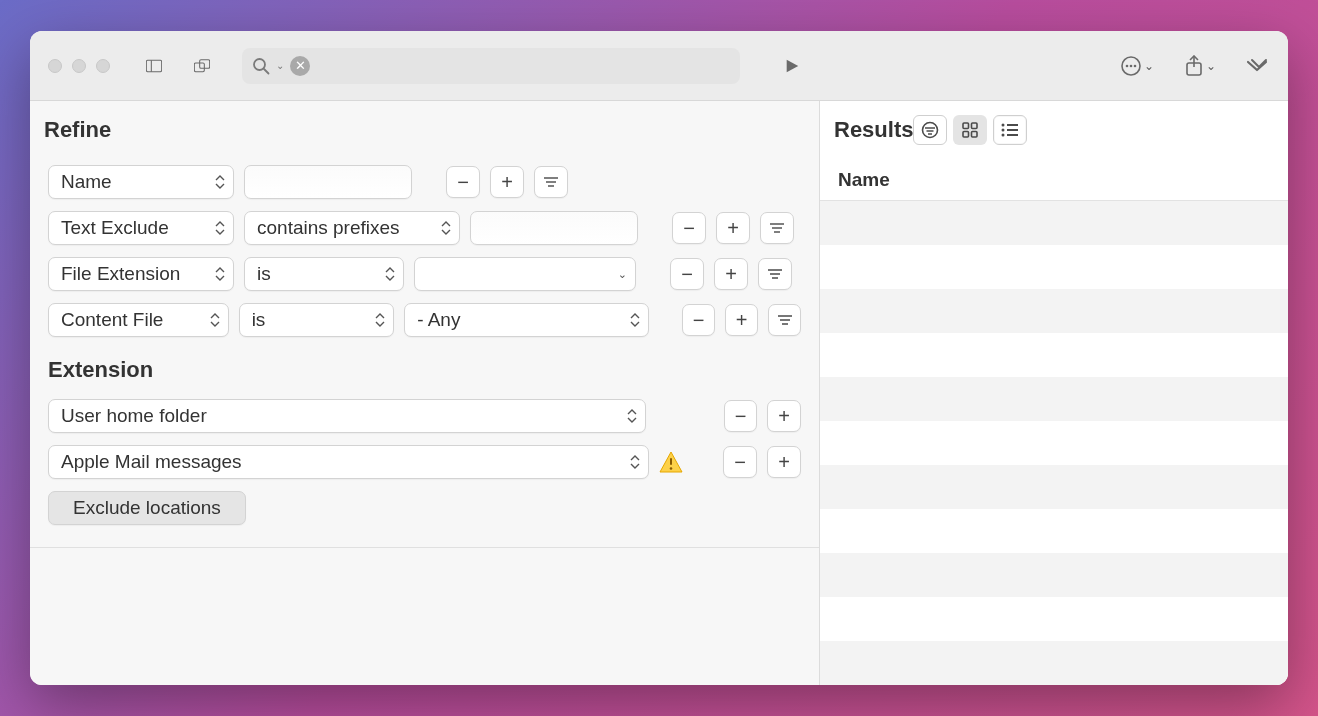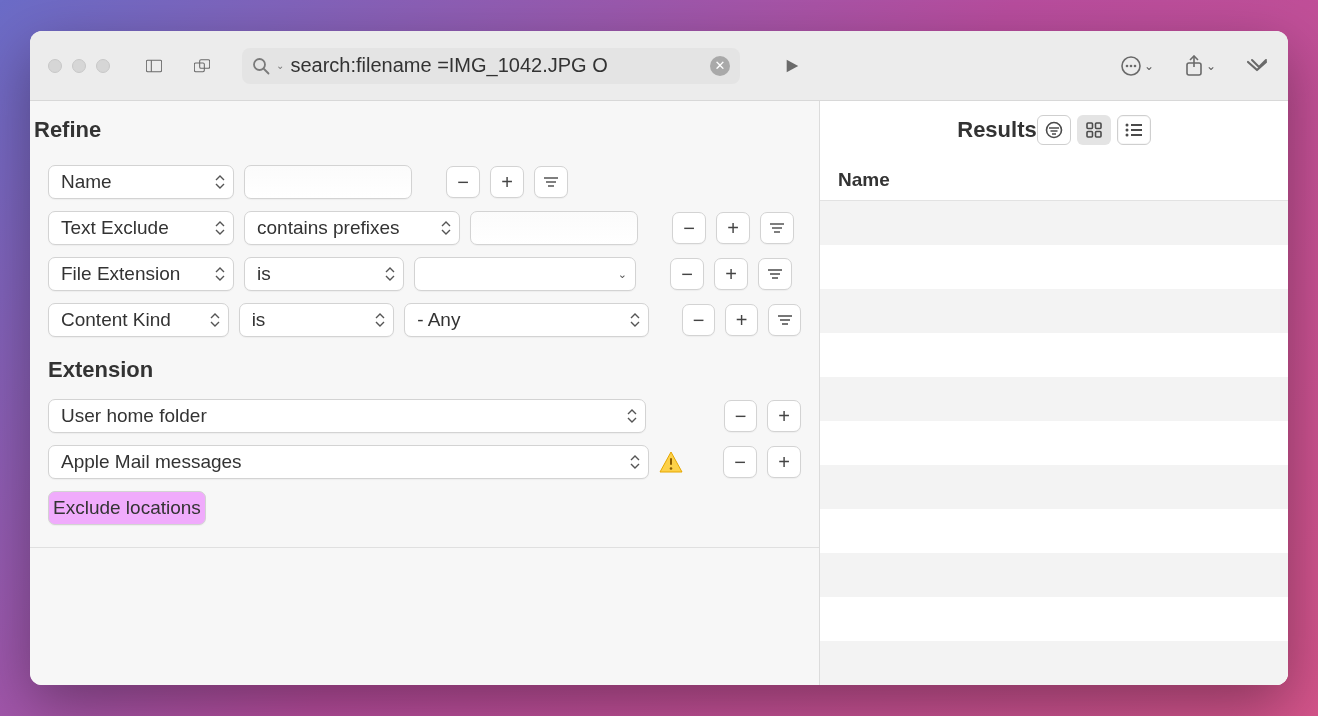--- a/index.html
+++ b/index.html
@@ -84,26 +84,26 @@
   .right-pane {
     flex: 1;
     background: #fff;
     display: flex;
     flex-direction: column;
   }
   .pane-header {
     height: 58px;
     display: flex;
     align-items: center;
-    padding: 0 4px;
+    padding: 0 14px;
     font-size: 22px;
     font-weight: 700;
     color: #333;
   }
-  .right-pane .pane-header { justify-content: center; }
+  .right-pane .pane-header { justify-content: flex-start; }
   .view-toggle { display:flex; gap:6px; align-items:center; }
   .vt-btn {
     width:34px; height:30px; border-radius:6px;
     display:flex; align-items:center; justify-content:center;
     color:#4b4b4b; cursor:pointer;
   }
   .vt-btn.bordered { border:1px solid #cfcfcf; background:#fff; }
   .vt-btn.grey { background:#e4e4e4; }
   .vt-btn.selected { border:1px solid #cfcfcf; background:#fff; box-shadow: inset 0 0 0 1px rgba(0,0,0,0.03); }
 
@@ -136,22 +136,22 @@
     box-shadow: 0 1px 1px rgba(0,0,0,0.04);
   }
   .sq-btn {
     width:34px; height:32px; border:1px solid #d3d3d3; border-radius:7px;
     background:#fff; display:flex; align-items:center; justify-content:center;
     font-size:20px; color:#444; cursor:pointer;
     box-shadow: 0 1px 1px rgba(0,0,0,0.04);
   }
   .exclude-btn {
     height:34px; border:1px solid #d3d3d3; border-radius:7px;
-    background:#f0abfc; display:inline-flex; align-items:center;
-    padding: 0 4px; font-size:19px; color:#333;
+    background:#e5e5e5; display:inline-flex; align-items:center;
+    padding: 0 24px; font-size:19px; color:#333;
     box-shadow: 0 1px 1px rgba(0,0,0,0.04); cursor:pointer;
   }
   .warn { color:#f6b73c; font-size:22px; }
   .divider { height:1px; background:#e0e0e0; margin-top:16px; }
 
   .results-header {
     height:42px; border-bottom:1px solid #e2e2e2;
     display:flex; align-items:center; padding: 0 18px;
     font-size:19px; font-weight:600; color:#333;
     background:#fff;
@@ -191,21 +191,20 @@
     </div>
 
     <div class="search-field">
       <span>
         <svg width="18" height="18" viewBox="0 0 18 18">
             <circle cx="7.5" cy="7.5" r="5.5" fill="none" stroke="#7a7a7a" stroke-width="1.8"></circle>
             <line x1="12" y1="12" x2="16.5" y2="16.5" stroke="#7a7a7a" stroke-width="1.8" stroke-linecap="round"></line>
           </svg>
       </span>
       <span style="font-size:10px;color:#7a7a7a;">⌄</span>
-      <input type="text" value="search:filename =IMG_1042.JPG O" style="">
       <div class="search-clear">✕</div>
     </div>
 
     <div class="tb-icon">
       <svg width="18" height="18" viewBox="0 0 18 18">
           <polygon points="3,2 16,9 3,16" fill="#6a6a6a"></polygon>
         </svg>
     </div>
 
     <div class="tb-right">
@@ -329,21 +328,21 @@
           <svg width="14" height="12" viewBox="0 0 14 12">
               <line x1="0" y1="2" x2="14" y2="2" stroke="#555" stroke-width="1.6"></line>
               <line x1="2" y1="6" x2="12" y2="6" stroke="#555" stroke-width="1.6"></line>
               <line x1="4" y1="10" x2="10" y2="10" stroke="#555" stroke-width="1.6"></line>
             </svg>
         </div>
       </div>
 
       <div class="refine-row">
         <div class="select" style="width:186px">
-          <span>Content Kind</span>
+          <span>Content File</span>
           <span class="caret">
             <svg width="10" height="14" viewBox="0 0 10 14">
                 <polyline points="1,5 5,1 9,5" fill="none" stroke="#555" stroke-width="1.4"></polyline>
                 <polyline points="1,9 5,13 9,9" fill="none" stroke="#555" stroke-width="1.4"></polyline>
               </svg>
           </span>
         </div>
         <div class="select" style="width:160px">
           <span>is</span>
           <span class="caret">

